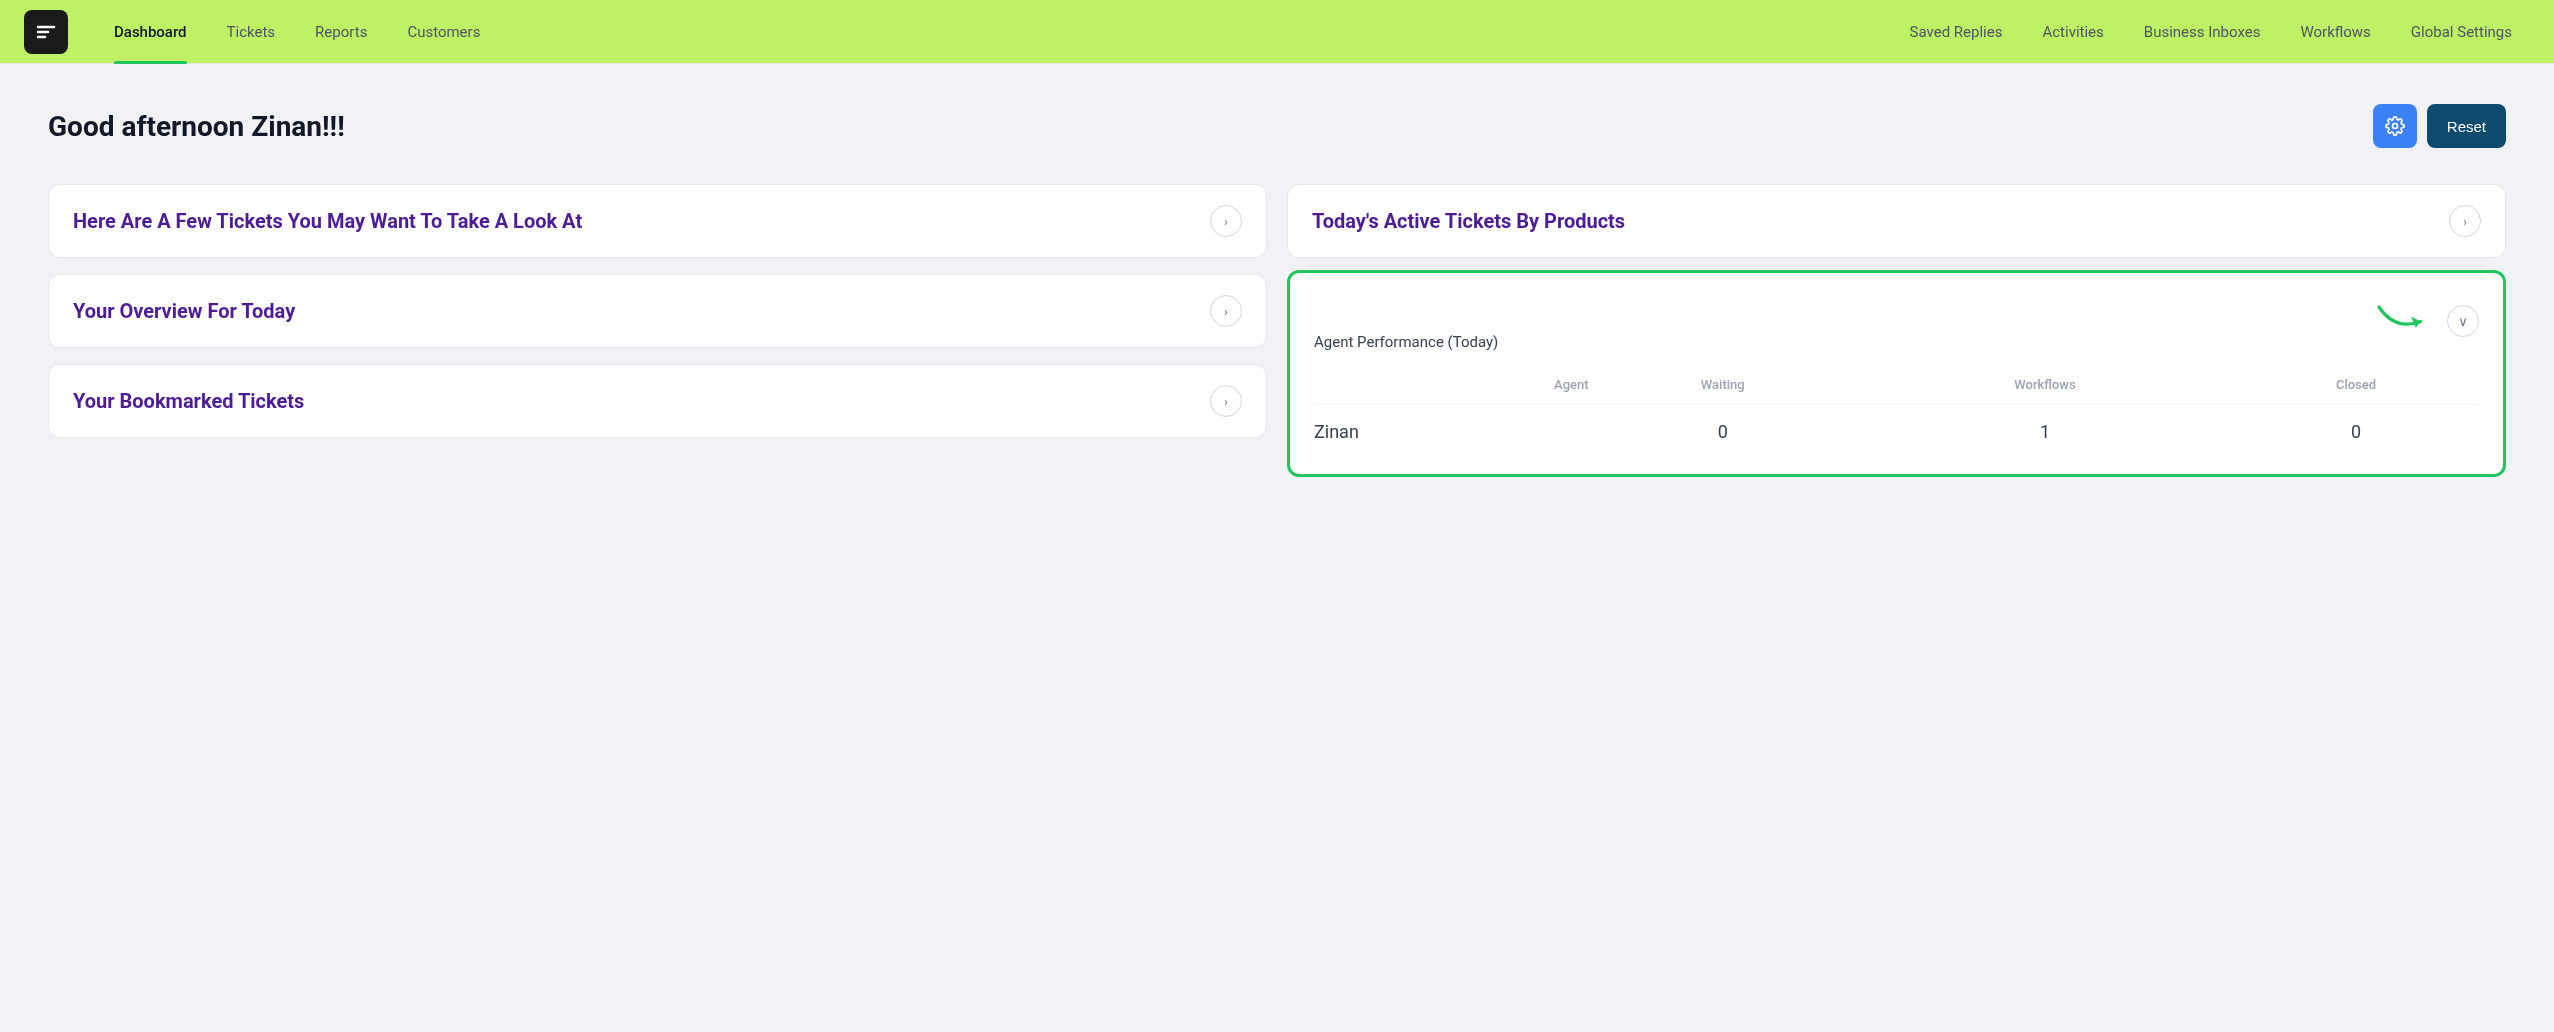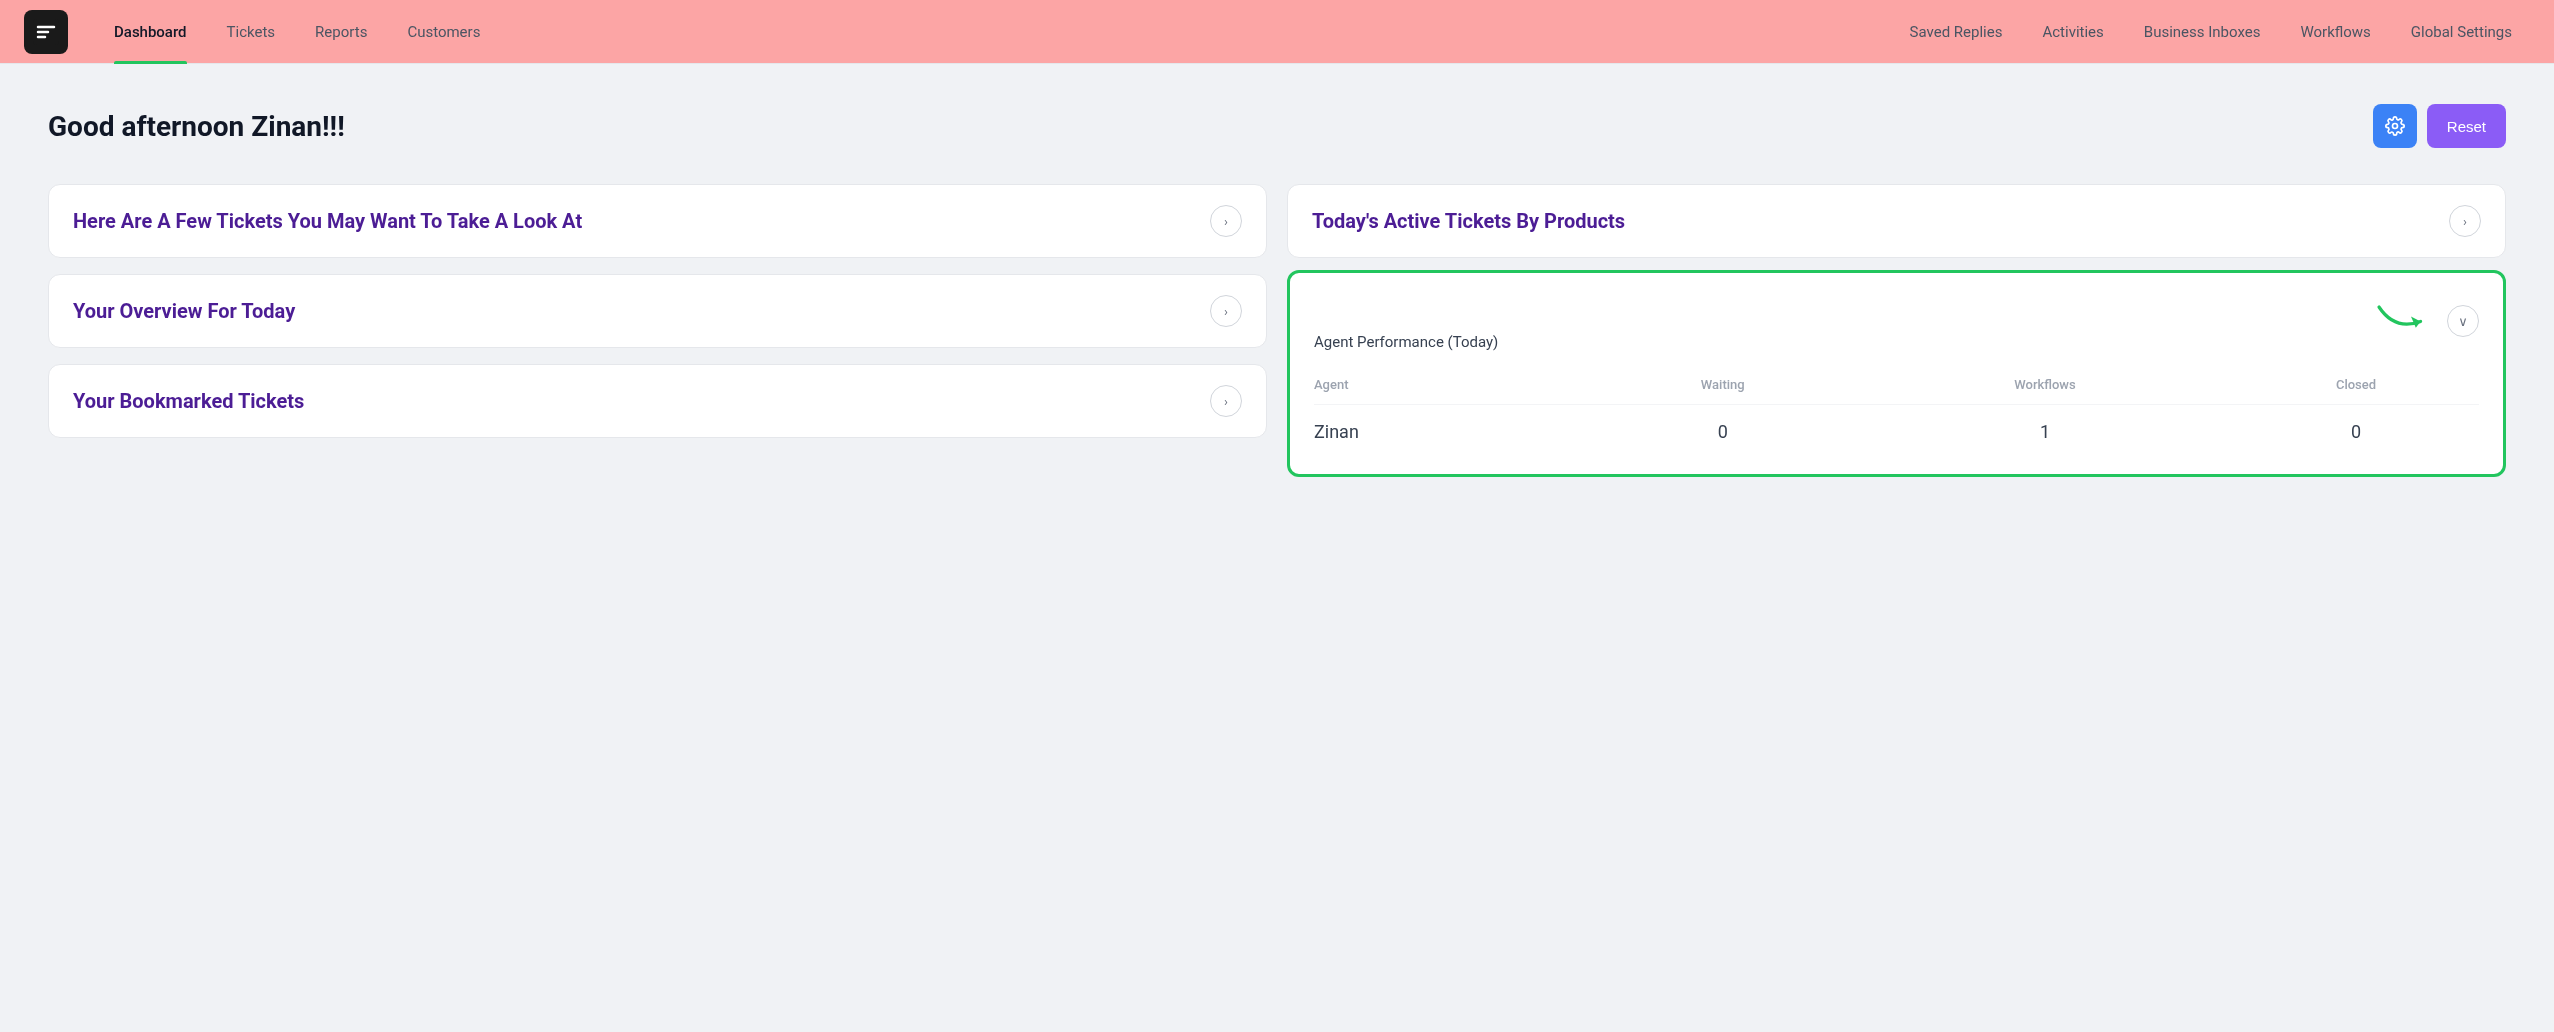--- a/index.html
+++ b/index.html
@@ -4,21 +4,21 @@
   <style>
     * { box-sizing: border-box; margin: 0; padding: 0; }
     body {
       font-family: -apple-system, BlinkMacSystemFont, 'Segoe UI', Roboto, sans-serif;
       background: #f0f2f5;
       min-height: 100vh;
     }
 
     
     .navbar {
-      background: #fca5a5;
+      background: #bef264;
       border-bottom: 1px solid #e5e7eb;
       display: flex;
       align-items: center;
       height: 64px;
       padding: 0 24px;
       gap: 0;
     }
     .logo-box {
       width: 44px;
       height: 44px;
@@ -101,21 +101,21 @@
       cursor: pointer;
       display: flex;
       align-items: center;
       justify-content: center;
       color: white;
       font-size: 18px;
     }
     .btn-reset {
       height: 44px;
       padding: 0 20px;
-      background: #8b5cf6;
+      background: #0c4a6e;
       border: none;
       border-radius: 8px;
       cursor: pointer;
       font-size: 15px;
       font-weight: 500;
       color: white;
     }
 
     
     .dashboard-grid {
@@ -209,21 +209,21 @@
     
     .agent-table {
       width: 100%;
       border-collapse: collapse;
       padding: 0 24px;
     }
     .agent-table-wrapper {
       padding: 0 24px 24px;
     }
     .agent-table th {
-      text-align: left;
+      text-align: right;
       font-size: 13px;
       color: #9ca3af;
       font-weight: 500;
       padding: 8px 0 12px;
       border-bottom: 1px solid #f3f4f6;
     }
     .agent-table td {
       font-size: 18px;
       color: #374151;
       padding: 16px 0 8px;

